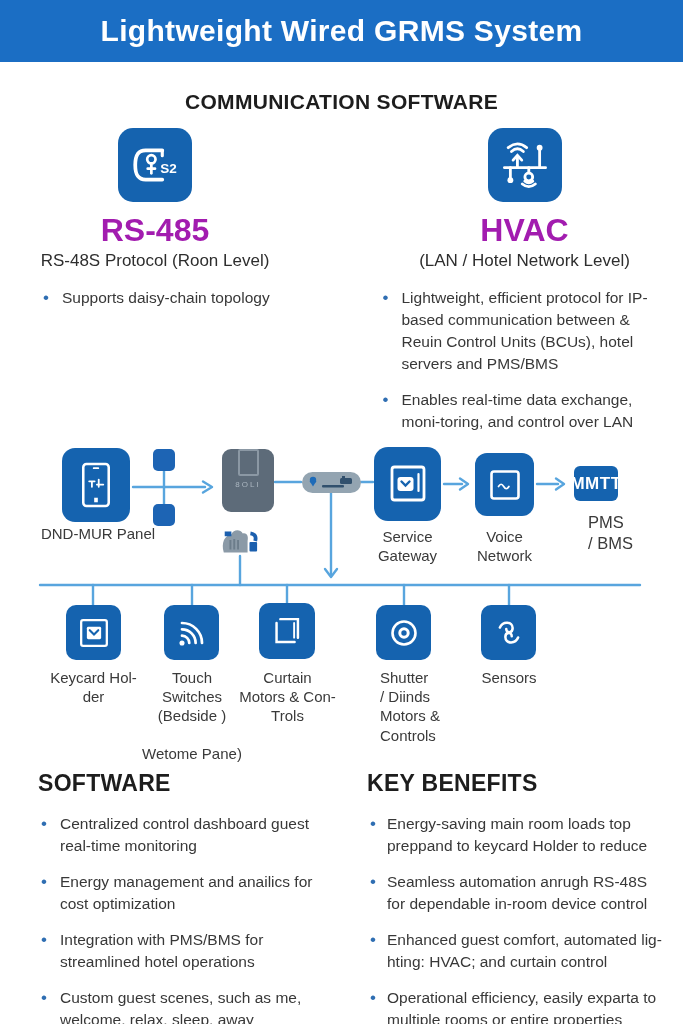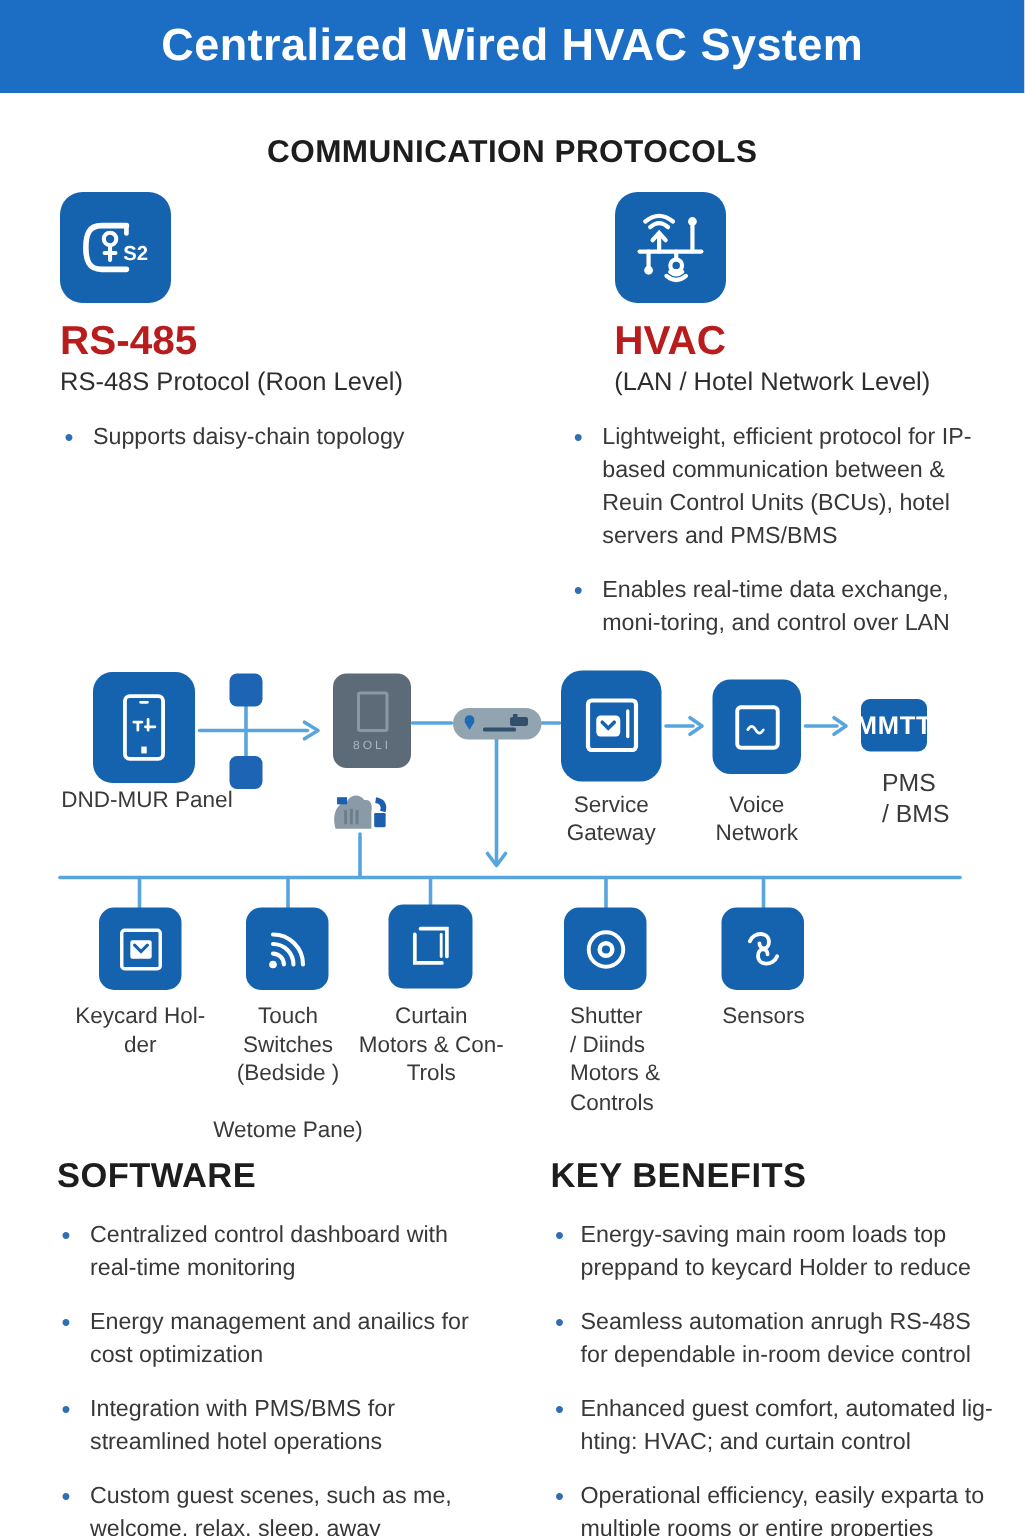--- a/index.html
+++ b/index.html
@@ -17,43 +17,43 @@
   .titlebar h1{color:#fff;font-size:30px;font-weight:700;letter-spacing:.3px;}
 
   
   .protocols{position:absolute;top:62px;left:0;width:683px;}
   .section-heading{font-size:21px;font-weight:700;color:#1d1d1d;text-align:center;
     letter-spacing:.3px;margin-top:28px;}
   .cards{display:flex;margin-top:14px;}
   .card{flex:1 1 0;}
   .card1{padding:0 28px 0 40px;}
   .card2{padding:0 18px 0 26px;}
-  .card-head{display:flex;flex-direction:column;align-items:flex-start;}
+  .card-head{display:flex;flex-direction:column;align-items:center;}
   .card1 .card-head{width:230px;}
   .card2 .card-head{width:230px;margin-left:30px;}
   .tile{width:74px;height:74px;border-radius:15px;background:var(--tile-blue);
     display:flex;align-items:center;justify-content:center;}
-  .card-title{font-size:27px;font-weight:700;color:#b91c1c;margin-top:10px;}
+  .card-title{font-size:32px;font-weight:700;color:#a21caf;margin-top:10px;}
   .card-sub{font-size:17px;color:#2e2e2e;margin-top:2px;white-space:nowrap;}
   ul.blist{list-style:none;margin-top:16px;}
   ul.blist li{position:relative;padding-left:22px;margin-bottom:14px;
     font-size:15.5px;line-height:1.42;color:var(--text-dark);}
   ul.blist li::before{content:"\2022";position:absolute;left:3px;top:-1px;
     color:var(--bullet-blue);font-size:17px;}
 
   
   .diagram{position:absolute;top:440px;left:0;width:683px;height:312px;}
   .wires{position:absolute;top:0;left:0;z-index:0;}
   .node{position:absolute;z-index:1;}
   .sqtile{background:var(--tile-blue);display:flex;align-items:center;justify-content:center;}
   .dnd{left:62px;top:8px;width:68px;height:74px;border-radius:13px;}
   .jsq{position:absolute;width:22px;height:22px;border-radius:5px;background:#1d64b4;z-index:1;}
   .jsq.a{left:153px;top:9px;} .jsq.b{left:153px;top:64px;}
   .graybox{left:222px;top:9px;width:52px;height:63px;border-radius:9px;background:var(--gray-box);
-    display:flex;flex-direction:column;align-items:center;justify-content:center;gap:4px;}
+    display:flex;flex-direction:column;align-items:center;gap:4px;}
   .gb-rect{width:21px;height:27px;border:2px solid #8b98a4;border-radius:2px;}
   .gb-label{font-size:8px;letter-spacing:2px;color:#aab6c0;}
   .pill{left:302px;top:32px;width:59px;height:21px;border-radius:11px;background:var(--pill-gray);
     display:flex;align-items:center;justify-content:center;}
   .service{left:374px;top:7px;width:67px;height:74px;border-radius:14px;}
   .voice{left:475px;top:13px;width:59px;height:63px;border-radius:12px;}
   .pmsbadge{left:574px;top:26px;width:44px;height:35px;border-radius:6px;background:var(--tile-blue);
     display:flex;align-items:center;justify-content:center;color:#fff;font-weight:700;
     font-size:17px;letter-spacing:.5px;}
   .rcuglyph{left:219px;top:85px;width:40px;height:32px;}
@@ -81,25 +81,25 @@
   .col-heading{font-size:23px;font-weight:700;color:#1d1d1d;letter-spacing:.3px;
     margin:18px 0 16px 0;}
   .col1 .col-heading{width:230px;}
   .col2 .col-heading{width:300px;}
   .col2 ul.blist li{padding-left:20px;}
 </style>
 </head>
 <body>
 
 <header class="titlebar">
-  <h1>Centralized Wired HVAC System</h1>
+  <h1>Lightweight Wired GRMS System</h1>
 </header>
 
 <section class="protocols">
-  <h2 class="section-heading">COMMUNICATION PROTOCOLS</h2>
+  <h2 class="section-heading">COMMUNICATION SOFTWARE</h2>
   <div class="cards">
 
     <div class="card card1">
       <div class="card-head">
         <div class="tile">
           <svg viewBox="0 0 50 40" width="52" height="42" fill="none" stroke="#fff" stroke-width="3.6" stroke-linecap="round">
             <path d="M32 6 H16 C8 6 6 11.5 6 20 C6 28.5 8 34 16 34 H32"></path>
             <path d="M32 6 V11" stroke-width="3"></path>
             <circle cx="21.5" cy="14.5" r="4" stroke-width="2.6"></circle>
             <path d="M21.5 18.5 V28" stroke-width="2.6"></path>
@@ -284,21 +284,21 @@
   </div>
   <div class="dlabel lab-d4 ml">Sensors</div>
 
 </section>
 
 <section class="bottom">
 
   <div class="col col1">
     <h2 class="col-heading">SOFTWARE</h2>
     <ul class="blist">
-      <li>Centralized control dashboard with real-time monitoring</li>
+      <li>Centralized control dashboard guest real-time monitoring</li>
       <li>Energy management and anailics for cost optimization</li>
       <li>Integration with PMS/BMS for streamlined hotel operations</li>
       <li>Custom guest scenes, such as me, welcome, relax, sleep, away</li>
     </ul>
   </div>
 
   <div class="col col2">
     <h2 class="col-heading">KEY BENEFITS</h2>
     <ul class="blist">
       <li>Energy-saving main room loads top preppand to keycard Holder to reduce</li>

